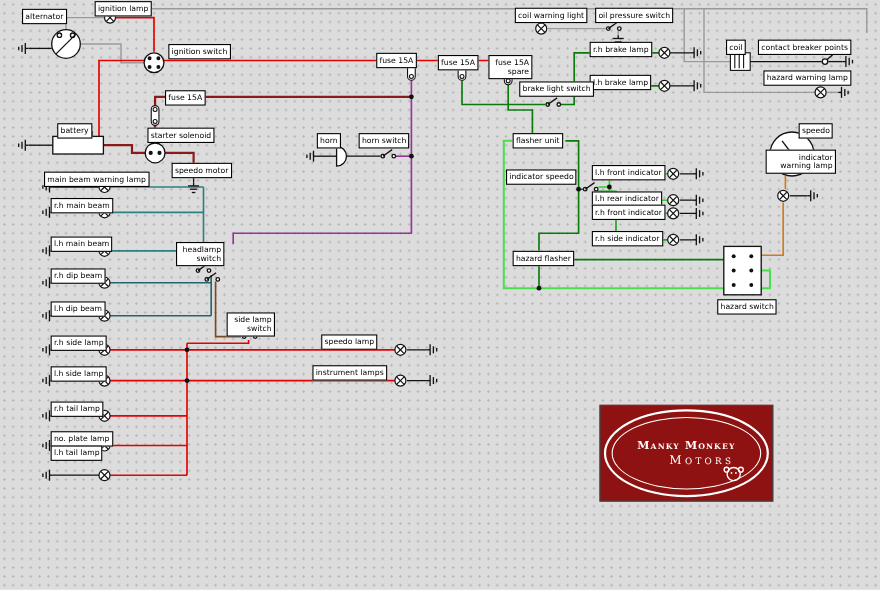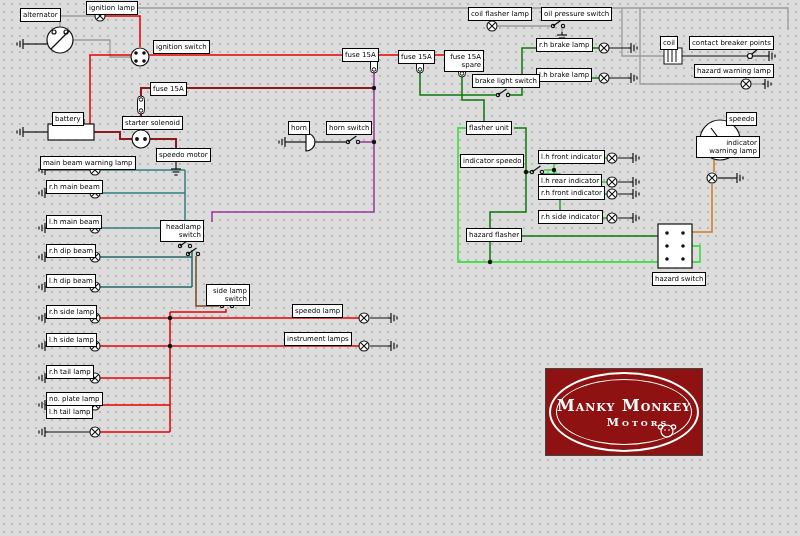--- a/index.html
+++ b/index.html
@@ -12,22 +12,22 @@
   .lbl{position:absolute;background:#fff;border:1px solid #000;color:#000;
     font:7px/8px "DejaVu Sans",sans-serif;padding:2px 2px;white-space:nowrap;z-index:2;}
   .lbl.wrap{white-space:normal;text-align:right;}
   .logo{position:absolute;background:#8e1212;border:1px solid #444;z-index:3;
     display:flex;align-items:center;justify-content:center;}
   .logo-oval{width:146px;height:76px;border:2px solid #fff;border-radius:50%;
     display:flex;align-items:center;justify-content:center;}
   .logo-oval-inner{width:134px;height:64px;border:1px solid #fff;border-radius:50%;
     display:flex;flex-direction:column;align-items:center;justify-content:center;
     color:#fff;font-family:"DejaVu Serif",serif;position:relative;}
-  .logo-line1{font-size:16px;font-weight:bold;font-variant:small-caps;letter-spacing:1px;white-space:nowrap;}
-  .logo-line2{font-size:11px;font-weight:bold;font-variant:small-caps;letter-spacing:3px;margin-top:1px;margin-left:28px;}
+  .logo-line1{font-size:10px;font-weight:bold;font-variant:small-caps;letter-spacing:1px;white-space:nowrap;}
+  .logo-line2{font-size:11px;font-weight:normal;font-variant:small-caps;letter-spacing:3px;margin-top:1px;margin-left:28px;}
   .monkey{position:absolute;right:12px;bottom:4px;}
 </style>
 </head>
 <body>
 
 <div id="stage">
 
 <svg class="wires" width="800" height="536" viewBox="0 0 800 536">
   <defs>
     <g id="gnd" stroke="#111" stroke-width="1.2">
@@ -272,29 +272,29 @@
   </g>
 </svg>
 
 <div class="lbl" style="left:20px;top:8px">alternator</div>
 <div class="lbl" style="left:86px;top:1px">ignition lamp</div>
 <div class="lbl" style="left:153px;top:40px">ignition switch</div>
 <div class="lbl" style="left:342px;top:48px">fuse 15A</div>
 <div class="lbl" style="left:398px;top:50px">fuse 15A</div>
 <div class="lbl wrap" style="left:444px;top:50px;width:34px">fuse 15A spare</div>
 <div class="lbl" style="left:150px;top:82px">fuse 15A</div>
-<div class="lbl" style="left:468px;top:7px">coil flasher lamp</div>
+<div class="lbl" style="left:468px;top:7px">coil warning light</div>
 <div class="lbl" style="left:541px;top:7px">oil pressure switch</div>
 <div class="lbl" style="left:660px;top:36px">coil</div>
 <div class="lbl" style="left:689px;top:36px">contact breaker points</div>
 <div class="lbl" style="left:536px;top:38px">r.h brake lamp</div>
 <div class="lbl" style="left:536px;top:68px">l.h brake lamp</div>
 <div class="lbl" style="left:694px;top:64px">hazard warning lamp</div>
 <div class="lbl" style="left:52px;top:112px">battery</div>
-<div class="lbl" style="left:122px;top:116px">starter solenoid</div>
+<div class="lbl" style="left:134px;top:116px">starter solenoid</div>
 <div class="lbl" style="left:156px;top:148px">speedo motor</div>
 <div class="lbl" style="left:288px;top:121px">horn</div>
 <div class="lbl" style="left:326px;top:121px">horn switch</div>
 <div class="lbl" style="left:472px;top:74px">brake light switch</div>
 <div class="lbl" style="left:466px;top:121px">flasher unit</div>
 <div class="lbl" style="left:726px;top:112px">speedo</div>
 <div class="lbl" style="left:40px;top:156px">main beam warning lamp</div>
 <div class="lbl" style="left:46px;top:180px">r.h main beam</div>
 <div class="lbl" style="left:46px;top:215px">l.h main beam</div>
 <div class="lbl" style="left:46px;top:244px">r.h dip beam</div>

